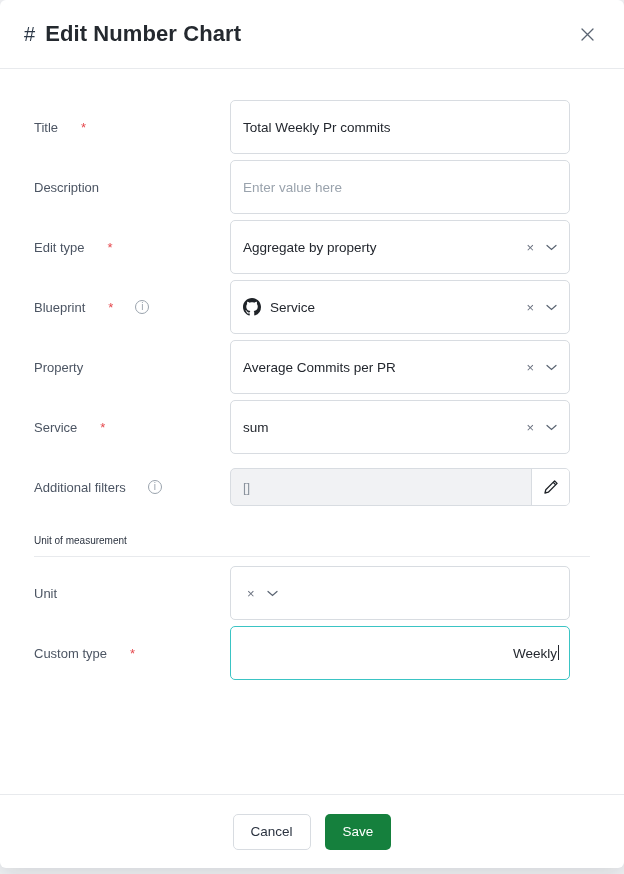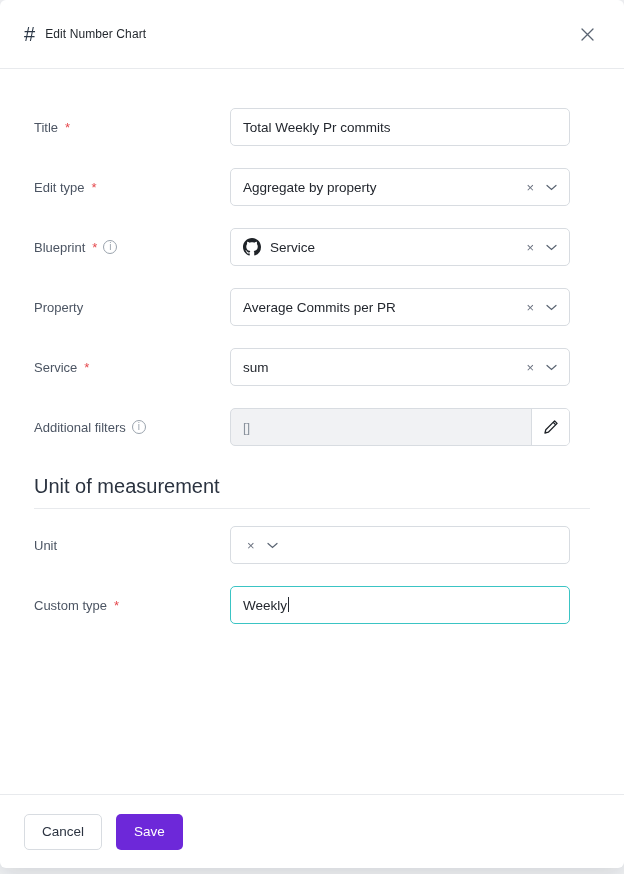--- a/index.html
+++ b/index.html
@@ -50,23 +50,23 @@
     border-bottom: 1px solid #e8eaed;
   }
   .hash-icon {
     font-size: 20px;
     color: #2b3746;
     margin-right: 10px;
     line-height: 1;
     font-weight: 400;
   }
   .modal-title {
-    font-size: 12px;
+    font-size: 22px;
     color: #24292f;
-    font-weight: 400;
+    font-weight: 700;
     letter-spacing: .1px;
   }
   .close-icon {
     margin-left: auto;
     width: 26px; height: 26px;
     display: flex; align-items: center; justify-content: center;
     color: #5a6472;
     cursor: pointer;
     font-size: 17px;
     line-height: 1;
@@ -81,52 +81,53 @@
     align-items: center;
     min-height: 60px;
   }
   .form-label {
     width: 196px;
     flex: 0 0 196px;
     font-size: 13px;
     color: #4c5563;
     display: flex;
     align-items: center;
-    gap: 6px;
+    gap: 22px;
   }
   .req { color: #e5484d; font-size: 13px; margin-left: 1px; }
   .info-icon {
     width: 14px; height: 14px;
     border-radius: 50%;
     border: 1px solid #9aa3ad;
     color: #9aa3ad;
     font-size: 10px;
     line-height: 12px;
     text-align: center;
     font-style: normal;
     display: inline-block;
   }
   .field {
     flex: 1 1 auto;
     position: relative;
   }
   .input {
     width: 340px;
-    height: 38px;
+    height: 54px;
     border: 1px solid #d8dce1;
     border-radius: 5px;
     background: #fff;
     display: flex;
     align-items: center;
     padding: 0 10px 0 12px;
     font-size: 13.5px;
     color: #23272e;
   }
   .input.focused {
     border: 1.5px solid #3ac4c4;
+    text-align: right;
   }
   .input .val { flex: 1 1 auto; white-space: nowrap; overflow: hidden; }
   .input .placeholder { color: #9aa3ad; }
   .caret {
     display: inline-block;
     width: 1px;
     height: 15px;
     background: #23272e;
     margin-left: 1px;
     vertical-align: -2px;
@@ -177,37 +178,37 @@
     height: 38px;
     flex: 0 0 38px;
     border-left: 1px solid #d8dce1;
     background: #fff;
     display: flex;
     align-items: center;
     justify-content: center;
     cursor: pointer;
   }
   .section-title {
-    font-size: 20px;
+    font-size: 10px;
     color: #2b3340;
     padding: 18px 0 10px 0;
   }
   .divider {
     height: 1px;
     background: #e8eaed;
     margin: 0 0 6px 0;
   }
   .gh-icon { margin-right: 9px; display: flex; align-items: center; }
   .modal-footer {
     flex: 0 0 74px;
     height: 74px;
     border-top: 1px solid #e8eaed;
     display: flex;
     align-items: center;
-    justify-content: flex-start;
+    justify-content: center;
     gap: 14px;
     padding: 8px 24px;
   }
   .btn {
     height: 36px;
     border-radius: 5px;
     font-size: 13.5px;
     display: flex;
     align-items: center;
     justify-content: center;
@@ -217,21 +218,21 @@
     min-width: 78px;
     padding: 0 16px;
     border: 1px solid #d8dce1;
     background: #fff;
     color: #2b3340;
   }
   .btn-save {
     min-width: 60px;
     padding: 0 18px;
     border: none;
-    background: #6d28d9;
+    background: #15803d;
     color: #fff;
   }
 </style>
 </head>
 <body>
 
 <div class="page">
 
   <div class="bg-labels">
     <span>Oct 16</span>
@@ -259,20 +260,30 @@
             <span class="req">*</span>
         </div>
         <div class="field">
           <div class="input">
             <span class="val">Total Weekly  Pr commits</span>
           </div>
         </div>
       </div>
 
 
+      <div class="form-row">
+        <div class="form-label">
+          <span>Description</span>
+        </div>
+        <div class="field">
+          <div class="input">
+            <span class="val placeholder">Enter value here</span>
+          </div>
+        </div>
+      </div>
 
       <div class="form-row">
         <div class="form-label">
           <span>Edit type</span>
             <span class="req">*</span>
         </div>
         <div class="field">
           <div class="input">
             <span class="val">Aggregate by property</span>
             <span class="clear-x">×</span>

